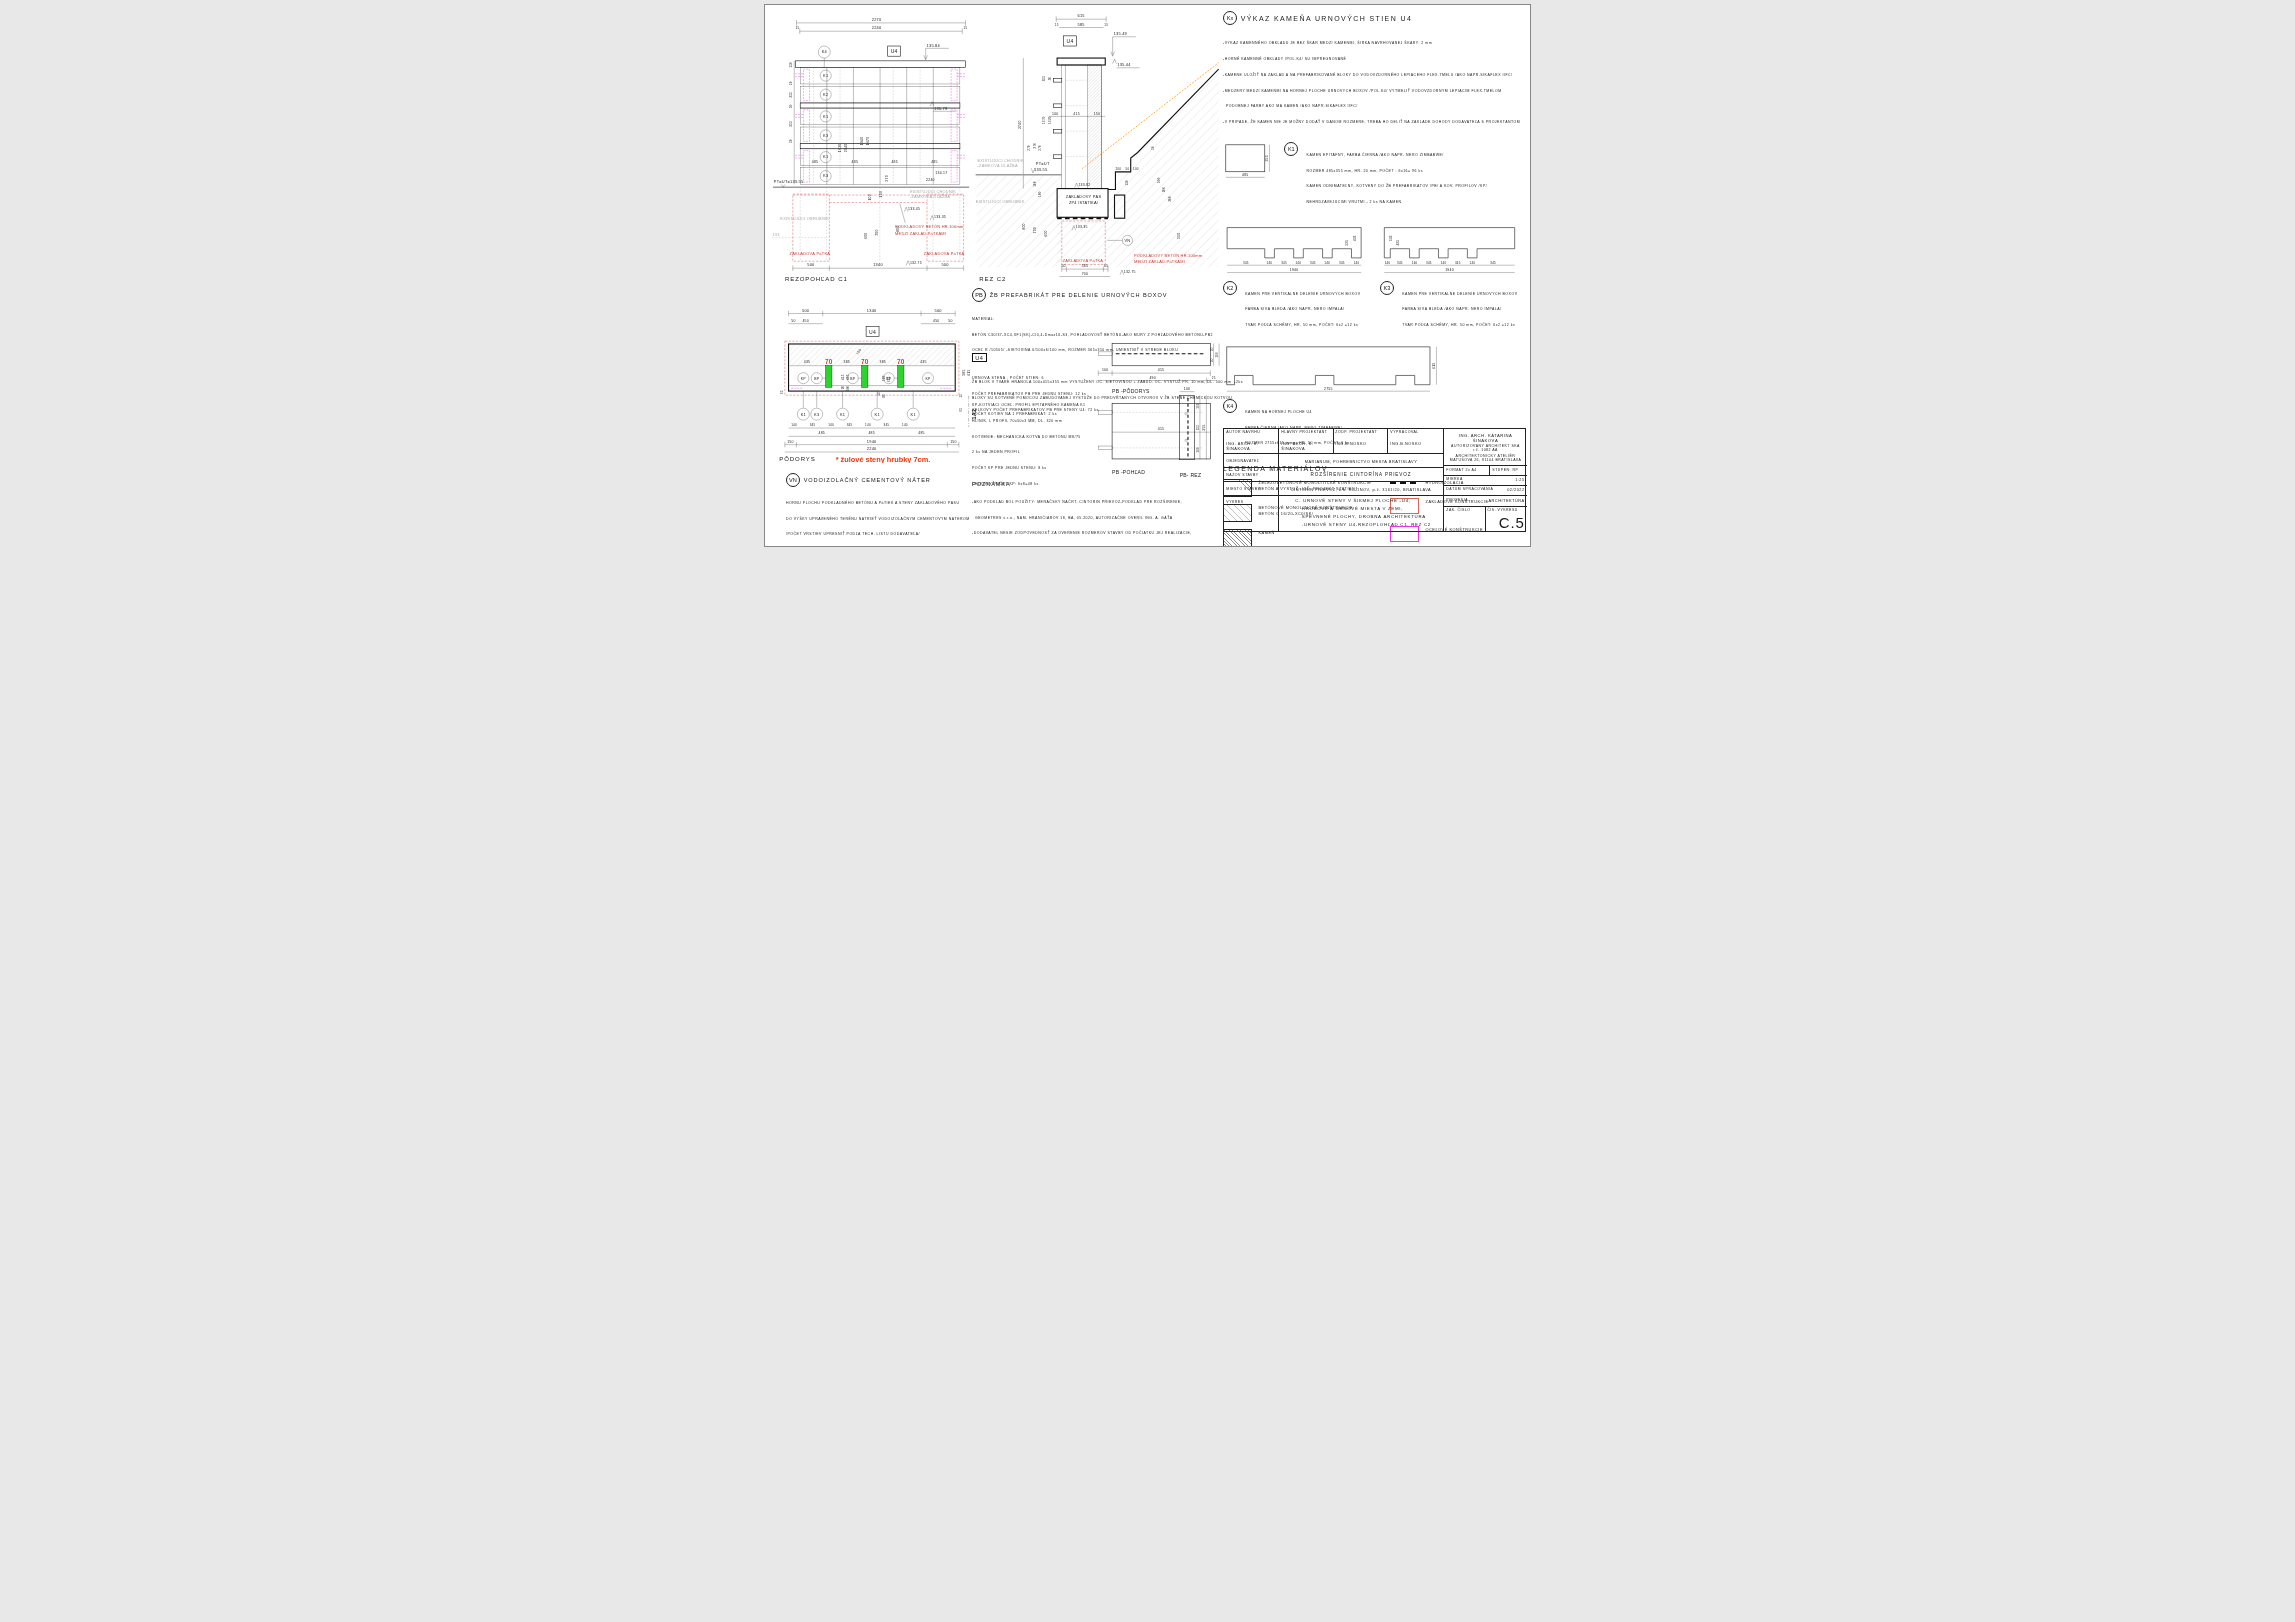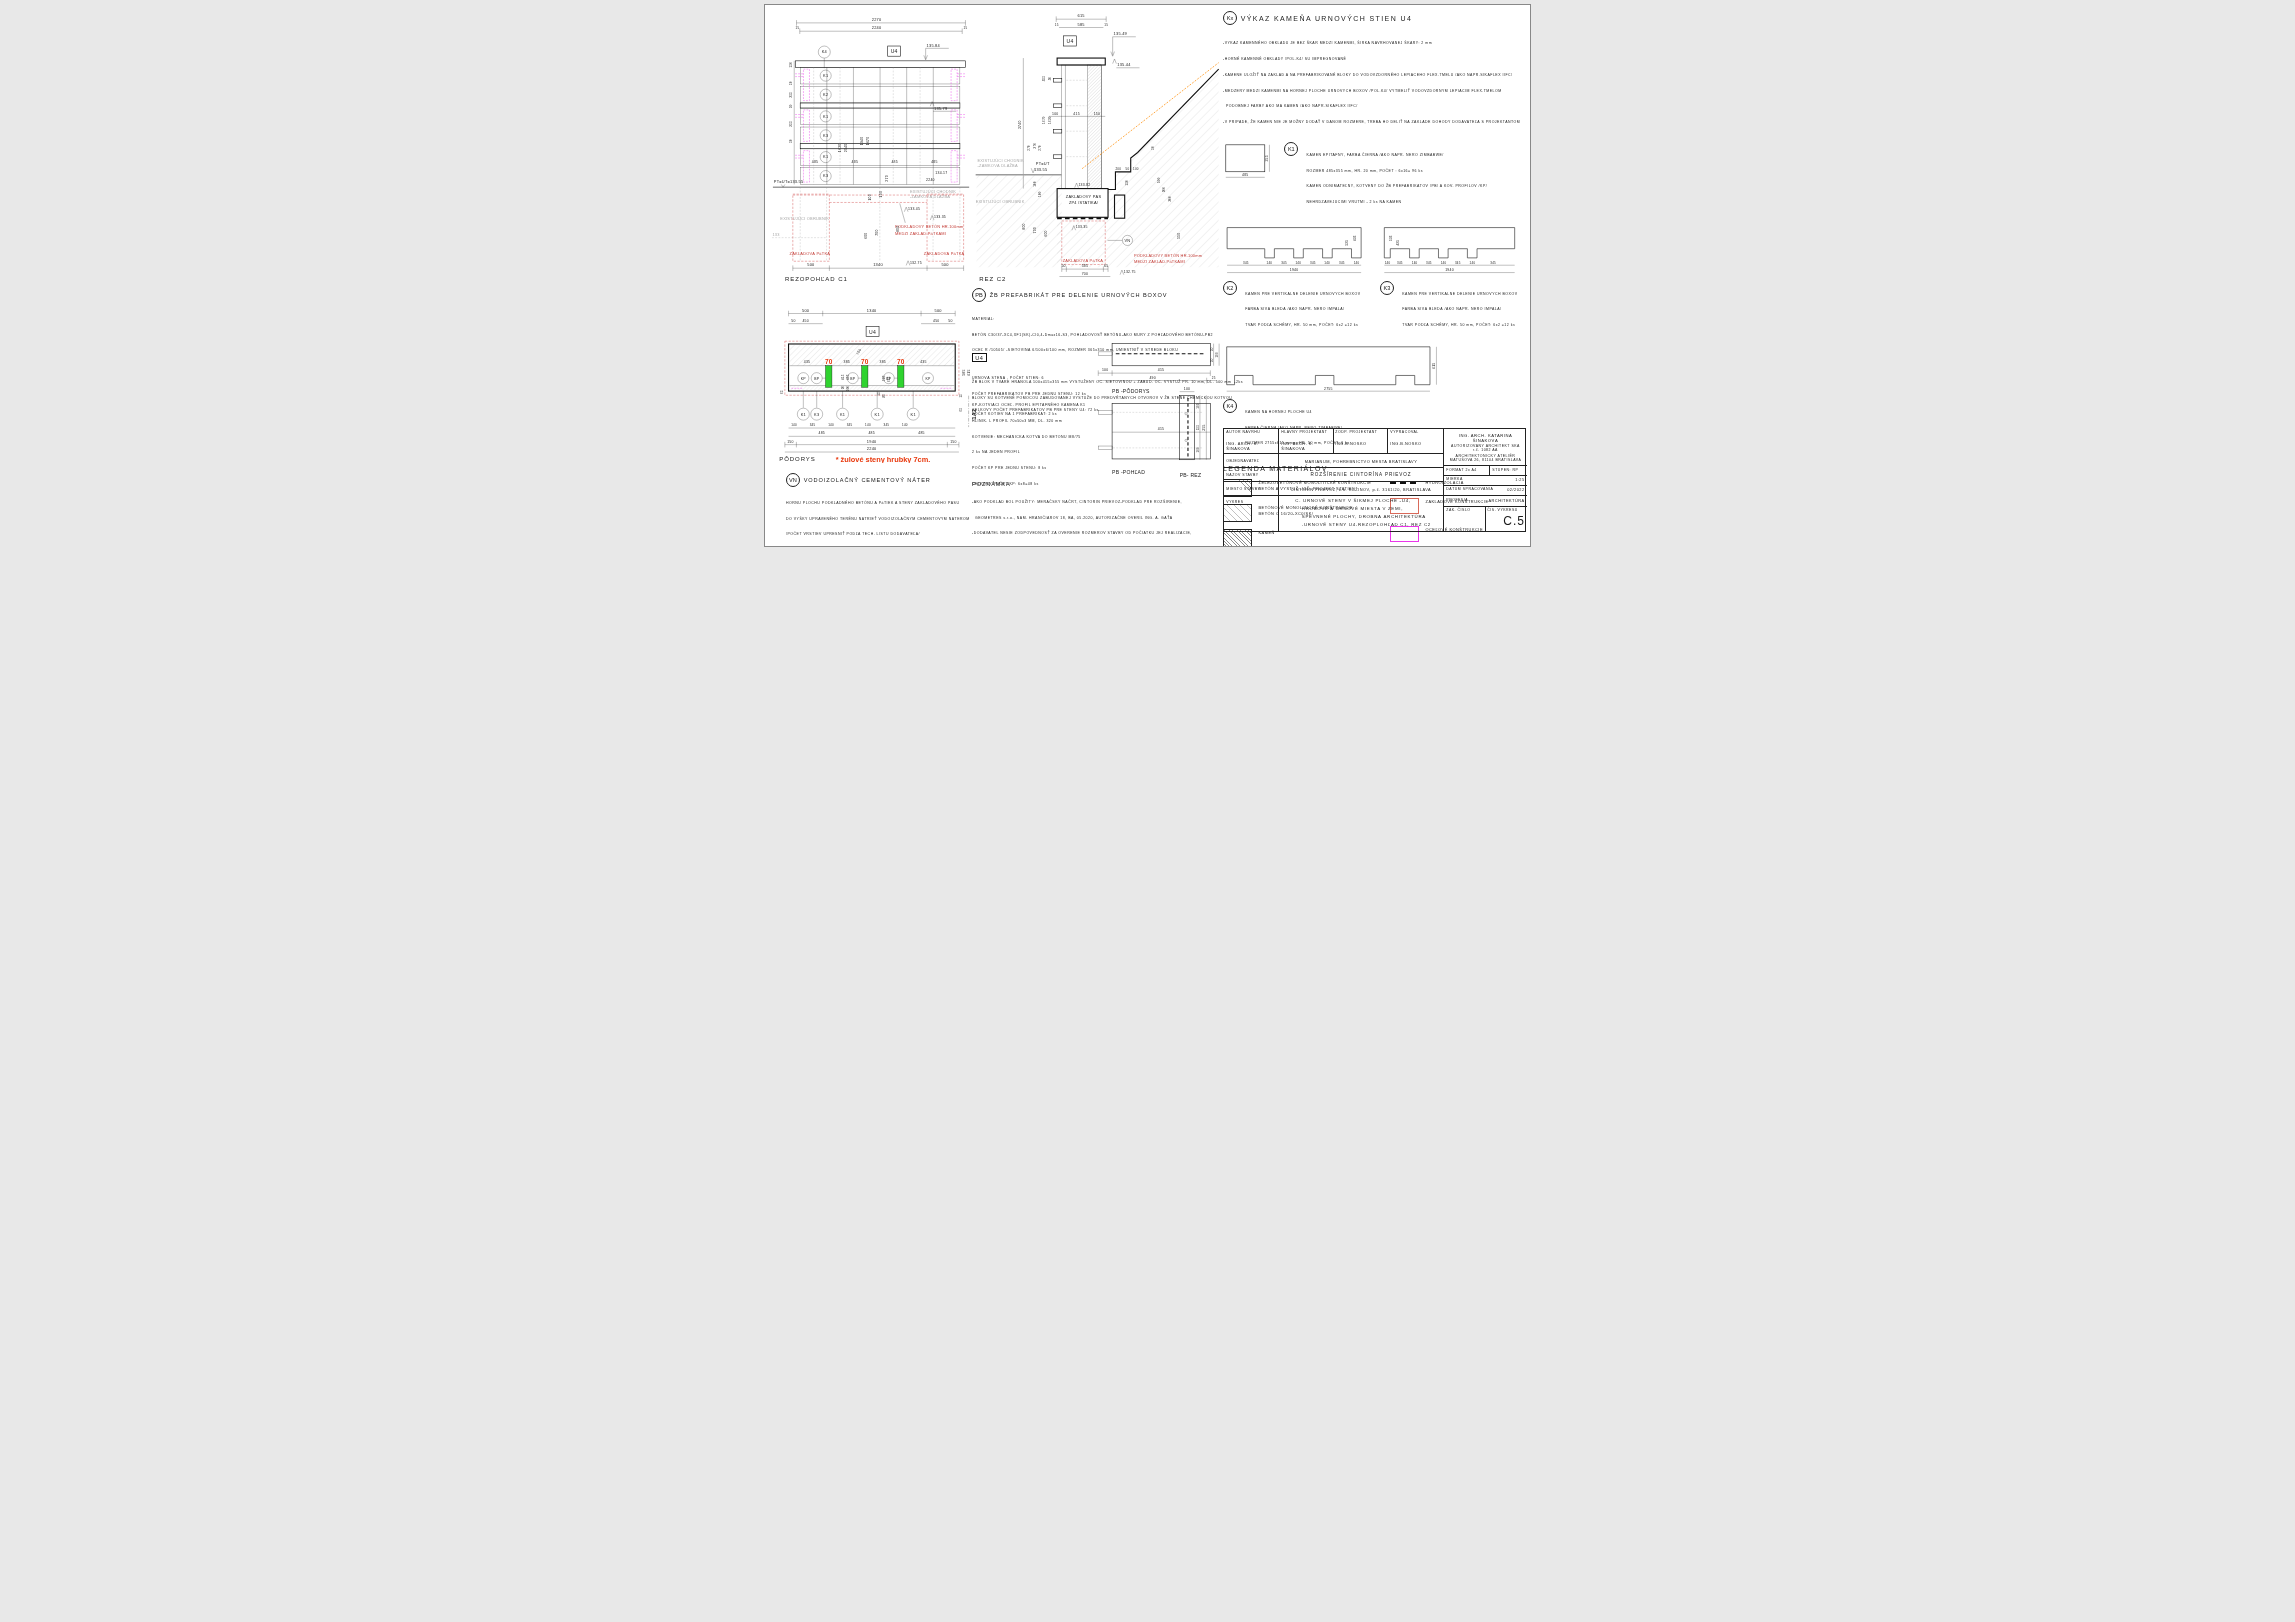--- a/index.html
+++ b/index.html
@@ -38,21 +38,21 @@
   .h-st{background:repeating-linear-gradient(45deg,#fff 0 1.4px,#8d8d8d 1.4px 1.9px);}
   .lg-row{display:flex;align-items:flex-start;gap:6.5px;margin-bottom:6.5px;}
   .lg-lbl{font-size:3.9px;line-height:1.7;letter-spacing:0.5px;padding-top:0.9px;white-space:pre;}
   .sw-line{width:29px;flex:none;margin-top:2.8px;}
   
   .tb{position:absolute;left:458px;top:423px;width:303px;height:104px;border:0.9px solid #222;box-sizing:border-box;font-size:3.7px;}
   .tb .cell{position:absolute;border-right:0.5px solid #222;border-bottom:0.5px solid #222;box-sizing:border-box;padding:1.4px 2.3px;letter-spacing:0.5px;}
   .tb .noB{border-bottom:none;}
   .tb .lab{font-size:3.5px;letter-spacing:0.5px;}
   .tb .val{font-size:3.9px;letter-spacing:0.5px;}
-  .big{font-size:12px;letter-spacing:0.9px;}
+  .big{font-size:15px;letter-spacing:0.9px;}
 </style>
 </head>
 <body>
 
 <div class="sheet">
 
   <svg class="abs" style="left:5.6px;top:4.6px;" width="201" height="274" viewBox="0 0 434 592">
 
     <g>
       <line class="ln" x1="55" y1="30" x2="420" y2="30"></line>

